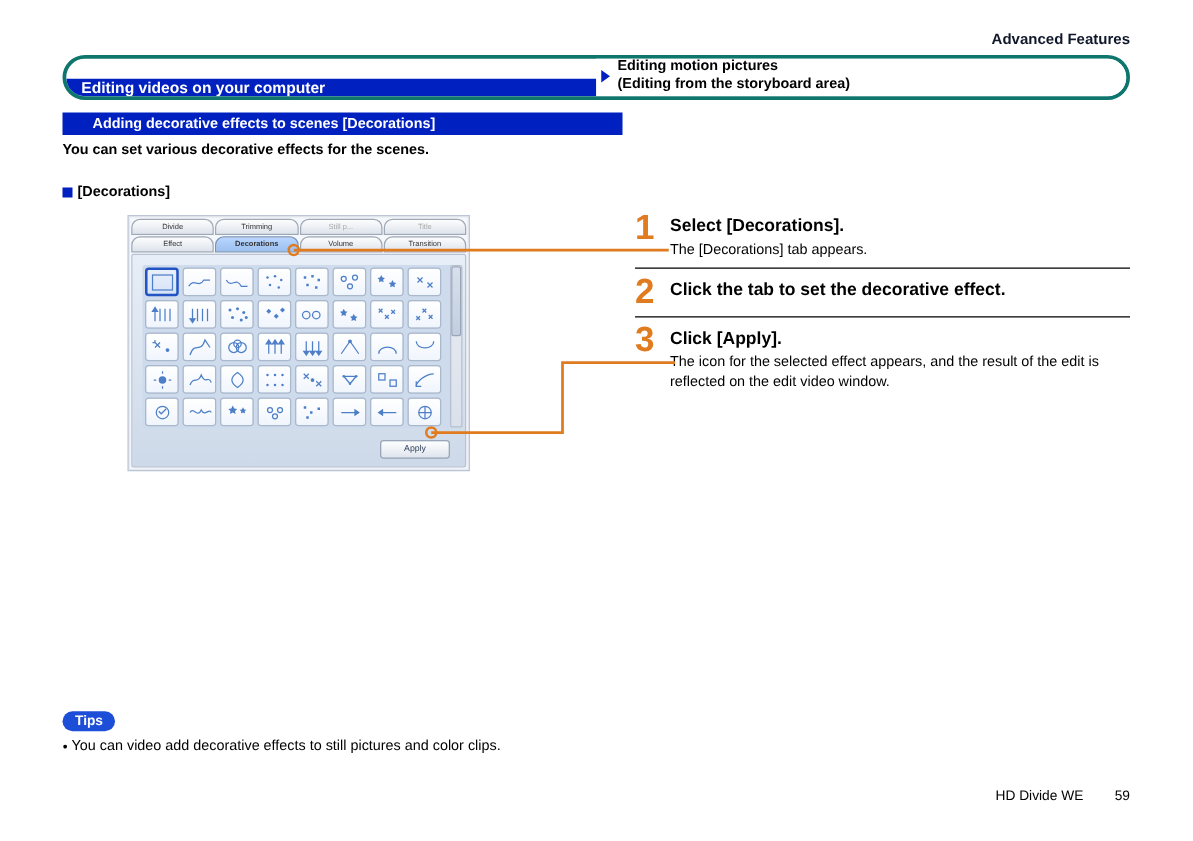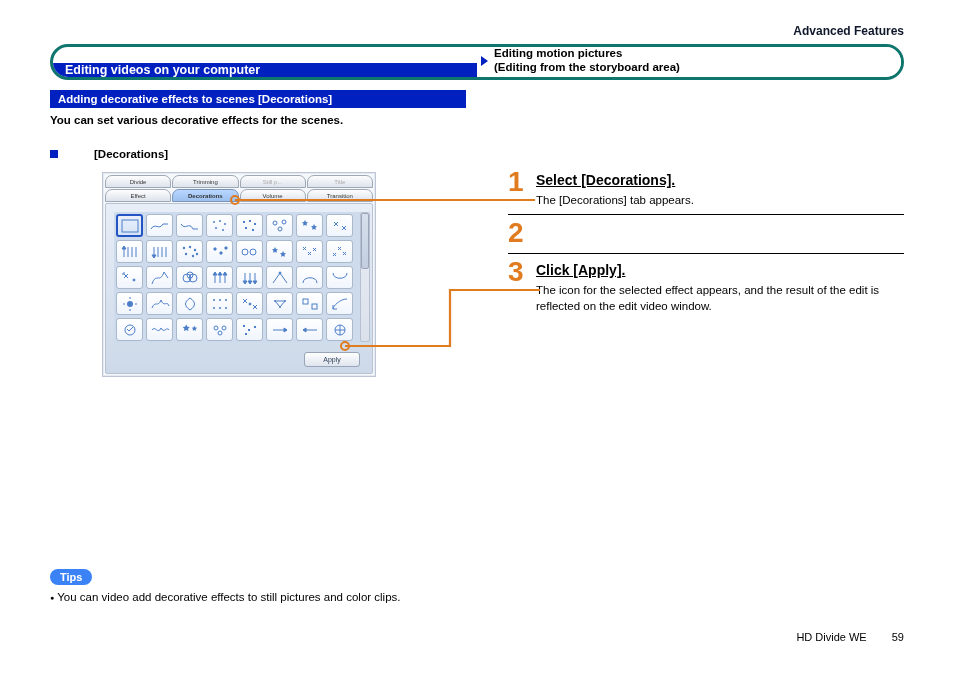--- a/index.html
+++ b/index.html
@@ -56,35 +56,34 @@
     border-left: 7px solid #0020c0;
     margin-right: 6px;
     flex-shrink: 0;
   }
   .subheader {
     margin-top: 10px;
     background: #0020c0;
     color: #fff;
     font-weight: bold;
     font-size: 11.5px;
-    padding: 3px 8px;
-    width: 416px;
+    padding: 3px 24px;
+    width: 448px;
   }
   .intro {
     margin-top: 6px;
     font-size: 11.5px;
     font-weight: bold;
   }
   .label-deco {
     margin-top: 22px;
     font-weight: bold;
     font-size: 11.5px;
     display: flex;
     align-items: center;
-    gap: 32px;
   }
   .label-deco .sq {
     width: 8px; height: 8px;
     background: #0020c0;
     margin-right: 4px;
   }
   .content-row {
     display: flex;
     margin-top: 4px;
     position: relative;
@@ -210,21 +209,20 @@
     font-size: 28px;
     width: 28px;
     line-height: 1;
     font-family: Arial, sans-serif;
   }
   .step-body { flex: 1; padding-top: 4px; }
   .step-title {
     font-weight: bold;
     font-size: 14px;
     margin-bottom: 4px;
-    text-decoration: underline;
   }
   .step-desc { font-size: 11.5px; line-height: 1.4; }
   .bullet-line {
     font-size: 10.5px;
     margin-top: 4px;
     padding-left: 2px;
   }
   .bullet-line::before {
     content: "●";
     font-size: 7px;
@@ -237,21 +235,21 @@
     pointer-events: none;
     overflow: visible;
   }
   .tips-area {
     position: absolute;
     left: 50px;
     bottom: 70px;
   }
   .tips-pill {
     display: inline-block;
-    background: #3b82f6;
+    background: #1d4ed8;
     color: #fff;
     font-weight: bold;
     font-size: 11px;
     padding: 2px 10px;
     border-radius: 10px;
   }
   .tips-text {
     font-size: 11.5px;
     margin-top: 6px;
   }
@@ -683,20 +681,23 @@
   <div class="right-col">
     <div class="step">
       <div class="step-num">1</div>
       <div class="step-body">
         <div class="step-title">Select [Decorations].</div>
         <div class="step-desc">The [Decorations] tab appears.</div>
       </div>
     </div>
     <div class="step">
       <div class="step-num">2</div>
+      <div class="step-body">
+        <div class="step-title">Click the tab to set the decorative effect.</div>
+      </div>
     </div>
     <div class="step noborder">
       <div class="step-num">3</div>
       <div class="step-body">
         <div class="step-title">Click [Apply].</div>
         <div class="step-desc">The icon for the selected effect appears, and the result of the edit is reflected on the edit video window.</div>
       </div>
     </div>
   </div>
 

